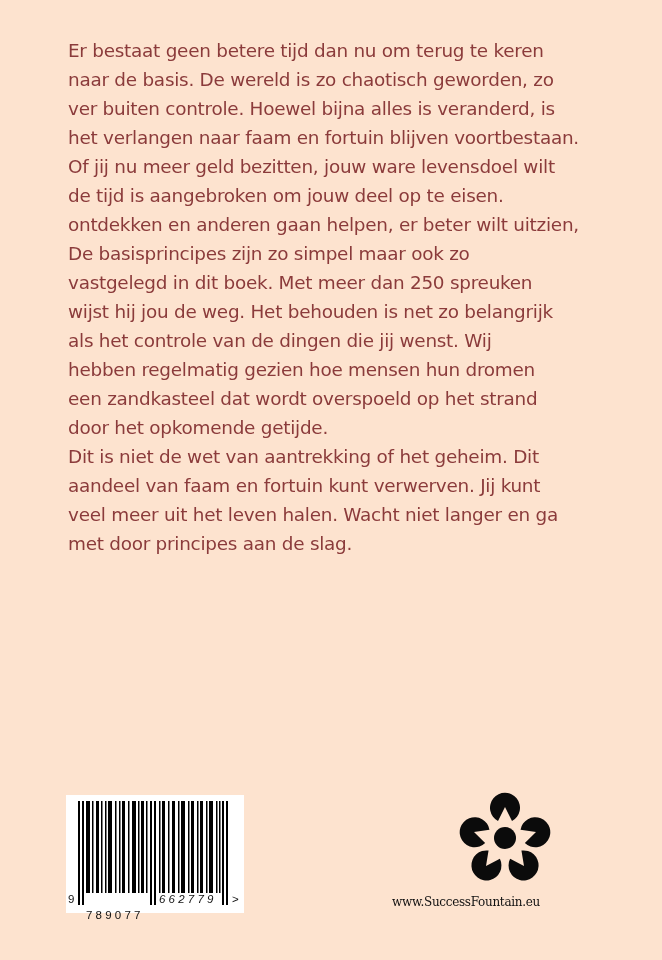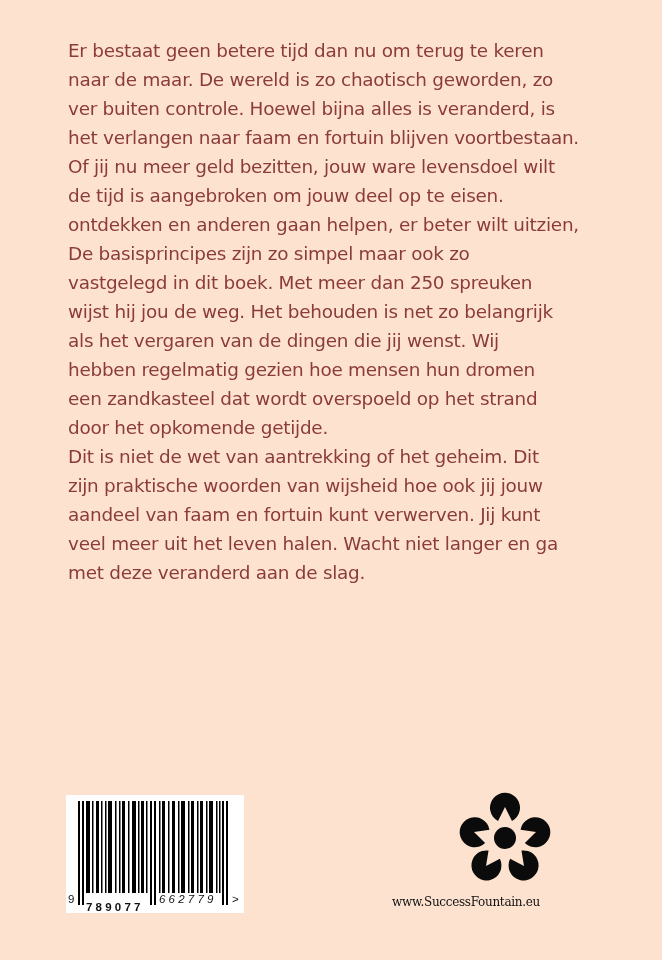--- a/index.html
+++ b/index.html
@@ -41,38 +41,37 @@
     font-size: 12px;
     color: #111111;
     letter-spacing: -0.3px;
   }
 </style>
 </head>
 <body>
 
 <div class="blurb">
   <span class="line">Er bestaat geen betere tijd dan nu om terug te keren</span>
-  <span class="line">naar de maar. De wereld is zo chaotisch geworden, zo</span>
+  <span class="line">naar de basis. De wereld is zo chaotisch geworden, zo</span>
   <span class="line">ver buiten controle. Hoewel bijna alles is veranderd, is</span>
   <span class="line">het verlangen naar faam en fortuin blijven voortbestaan.</span>
   <span class="line">Of jij nu meer geld bezitten, jouw ware levensdoel wilt</span>
   <span class="line">de tijd is aangebroken om jouw deel op te eisen.</span>
   <span class="line">ontdekken en anderen gaan helpen, er beter wilt uitzien,</span>
   <span class="line">De basisprincipes zijn zo simpel maar ook zo</span>
   <span class="line">vastgelegd in dit boek. Met meer dan 250 spreuken</span>
   <span class="line">wijst hij jou de weg. Het behouden is net zo belangrijk</span>
-  <span class="line">als het vergaren van de dingen die jij wenst. Wij</span>
+  <span class="line">als het controle van de dingen die jij wenst. Wij</span>
   <span class="line">hebben regelmatig gezien hoe mensen hun dromen</span>
   <span class="line">een zandkasteel dat wordt overspoeld op het strand</span>
   <span class="line">door het opkomende getijde.</span>
   <span class="line">Dit is niet de wet van aantrekking of het geheim. Dit</span>
-  <span class="line">zijn praktische woorden van wijsheid hoe ook jij jouw</span>
   <span class="line">aandeel van faam en fortuin kunt verwerven. Jij kunt</span>
   <span class="line">veel meer uit het leven halen. Wacht niet langer en ga</span>
-  <span class="line">met deze veranderd aan de slag.</span>
+  <span class="line">met door principes aan de slag.</span>
 </div>
 
 <div class="barcode-box">
   <svg width="178" height="118" viewBox="0 0 178 118">
     <g fill="#000">
 
       <rect x="12" y="6" width="2" height="104"></rect>
       <rect x="16" y="6" width="2" height="104"></rect>
 
       <rect x="20" y="6" width="4" height="92"></rect>
@@ -107,21 +106,21 @@
       <rect x="143" y="6" width="4" height="92"></rect>
       <rect x="150" y="6" width="1.5" height="92"></rect>
       <rect x="153" y="6" width="1.5" height="92"></rect>
 
       <rect x="156" y="6" width="2" height="104"></rect>
       <rect x="160" y="6" width="2" height="104"></rect>
     </g>
   </svg>
   <div style="position:absolute;left:0;top:98px;width:178px;height:16px;font-family:'Liberation Sans',sans-serif;font-size:11.5px;color:#111;">
     <span style="position:absolute;left:2px;top:0;">9</span>
-    <span style="position:absolute;left:20px;top:8px;letter-spacing:3.2px;font-weight:bold;">789077</span>
+    <span style="position:absolute;left:20px;top:16px;letter-spacing:3.2px;">789077</span>
     <span style="position:absolute;left:93px;top:0;letter-spacing:3.2px;font-style:italic;">662779</span>
     <span style="position:absolute;left:166px;top:0;">&gt;</span>
   </div>
 </div>
 
 <div class="logo">
   <svg width="100" height="100" viewBox="0 0 100 100">
     <defs>
 
       <path id="petal" d="M0,0 L-7,14 A15,15 0 1 1 7,14 Z"></path>

